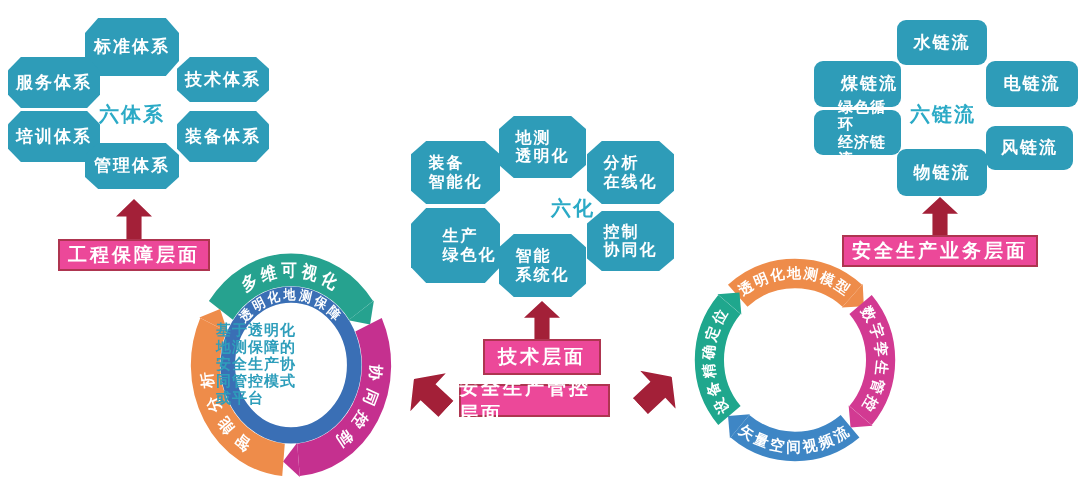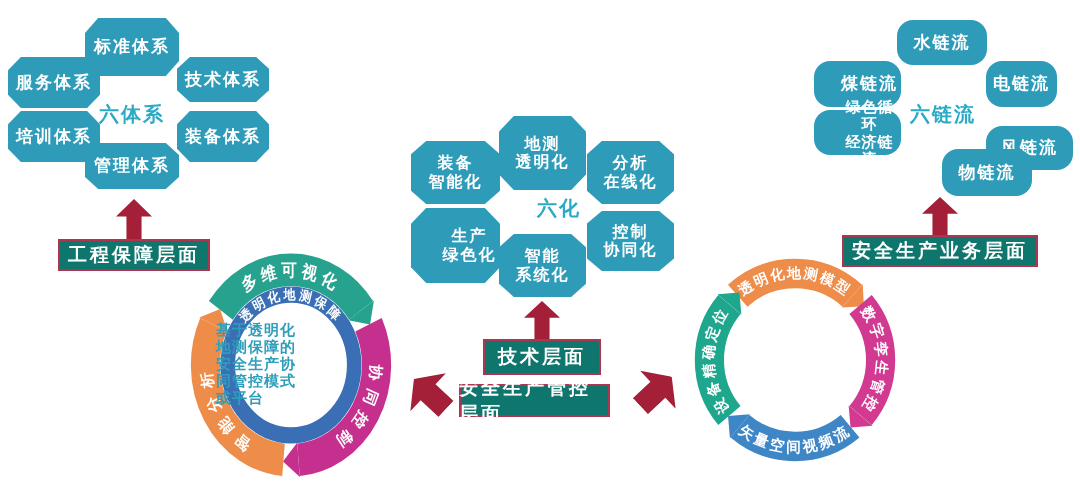--- a/index.html
+++ b/index.html
@@ -2,29 +2,29 @@
 <html><head>
 <meta charset="utf-8">
 <style>
   html,body{margin:0;padding:0;background:#ffffff;}
   *{box-sizing:border-box;}
   body{font-family:"Liberation Sans","DejaVu Sans",sans-serif;}
   #canvas{position:relative;width:1080px;height:493px;background:#ffffff;overflow:hidden;}
 
   
   .node{position:absolute;background:#2E9CB8;color:#fff;display:flex;align-items:center;justify-content:center;
-        text-align:center;font-weight:bold;font-size:17px;letter-spacing:2px;line-height:1.15;white-space:pre-line;}
+        font-weight:bold;font-size:17px;letter-spacing:2px;line-height:1.15;white-space:pre-line;}
   .oct{clip-path:polygon(14% 0,86% 0,100% 26%,100% 74%,86% 100%,14% 100%,0 74%,0 26%);}
   .oct-tall{clip-path:polygon(17% 0,83% 0,100% 21%,100% 79%,83% 100%,17% 100%,0 79%,0 21%);font-size:16px;}
-  .rrect{border-radius:16px;}
+  .rrect{border-radius:9px;}
   .cluster-center{position:absolute;display:flex;align-items:center;justify-content:center;
         color:#2BAAC6;font-weight:bold;font-size:20px;letter-spacing:2px;text-align:center;}
 
   
-  .layer-box{position:absolute;background:#0f766e;color:#fff;display:flex;align-items:center;justify-content:center;
+  .layer-box{position:absolute;background:#ec4899;color:#fff;display:flex;align-items:center;justify-content:center;
         font-weight:bold;font-size:19px;letter-spacing:3px;box-shadow:inset 0 0 0 2px #AE3550;}
   .arrow-up{position:absolute;background:#A32038;
         clip-path:polygon(50% 0,100% 44%,71% 44%,71% 100%,29% 100%,29% 44%,0 44%);}
 
   
   .ring-wrap{position:absolute;}
   .ring-center-text{position:absolute;left:50%;top:50%;transform:translate(-50%,-51%);
         text-align:left;font-weight:bold;white-space:pre-line;}
   .ring-center-text.left-ring{width:150px;color:#2E9EBB;font-size:15px;line-height:1.14;letter-spacing:1px;}
   .ring-center-text.right-ring{width:160px;color:#57A3DA;font-size:15.5px;line-height:1.14;letter-spacing:1px;}
@@ -41,48 +41,48 @@
     <div class="node oct" style="left:177px;top:57px;width:92px;height:45px;"><span>技术体系</span></div>
     <div class="node oct" style="left:8px;top:111px;width:92px;height:51px;"><span>培训体系</span></div>
     <div class="node oct" style="left:177px;top:111px;width:92px;height:51px;"><span>装备体系</span></div>
     <div class="node oct" style="left:85px;top:143px;width:94px;height:46px;"><span>管理体系</span></div>
     <div class="cluster-center" style="left:95px;top:100px;width:74px;height:28px;">六体系</div>
     <div class="arrow-up" style="left:116px;top:199px;width:36px;height:40px;"></div>
     <div class="layer-box" style="left:58px;top:239px;width:152px;height:32px;">工程保障层面</div>
   </div>
 
   <div>
-    <div class="node oct-tall" style="left:499px;top:116px;width:87px;height:74px;"><span>地测
+    <div class="node oct-tall" style="left:499px;top:116px;width:87px;height:62px;"><span>地测
 透明化</span></div>
     <div class="node oct-tall" style="left:411px;top:141px;width:89px;height:63px;"><span>装备
 智能化</span></div>
     <div class="node oct-tall" style="left:587px;top:141px;width:87px;height:63px;"><span>分析
 在线化</span></div>
     <div class="node oct-tall" style="left:411px;top:208px;width:89px;height:75px;padding-left:28px;"><span>生产
 绿色化</span></div>
     <div class="node oct-tall" style="left:587px;top:211px;width:87px;height:60px;"><span>控制
 协同化</span></div>
     <div class="node oct-tall" style="left:499px;top:234px;width:87px;height:63px;"><span>智能
 系统化</span></div>
-    <div class="cluster-center" style="left:528px;top:196px;width:62px;height:24px;">六化</div>
+    <div class="cluster-center" style="left:542px;top:196px;width:62px;height:24px;">六化</div>
     <div class="arrow-up" style="left:524px;top:301px;width:36px;height:38px;"></div>
     <div class="layer-box" style="left:483px;top:339px;width:118px;height:36px;">技术层面</div>
     <div class="layer-box" style="left:459px;top:384px;width:151px;height:33px;">安全生产管控层面</div>
     <div class="arrow-up" style="left:404px;top:372px;width:52px;height:44px;transform:rotate(-47deg);"></div>
     <div class="arrow-up" style="left:630px;top:370px;width:52px;height:43px;transform:rotate(47deg);"></div>
   </div>
 
   <div>
     <div class="node rrect" style="left:897px;top:20px;width:90px;height:45px;"><span>水链流</span></div>
     <div class="node rrect" style="left:814px;top:61px;width:87px;height:46px;padding-left:24px;"><span>煤链流</span></div>
-    <div class="node rrect" style="left:986px;top:61px;width:71px;height:46px;"><span>电链流</span></div>
+    <div class="node rrect" style="left:986px;top:61px;width:92px;height:46px;"><span>电链流</span></div>
     <div class="node rrect" style="left:814px;top:110px;width:87px;height:45px;font-size:15px;letter-spacing:1px;padding-left:24px;"><span>绿色循环
 经济链流</span></div>
     <div class="node rrect" style="left:986px;top:110px;width:87px;height:44px;margin-top:16px;"><span>风链流</span></div>
-    <div class="node rrect" style="left:897px;top:149px;width:90px;height:47px;margin-left:45px;"><span>物链流</span></div>
+    <div class="node rrect" style="left:897px;top:149px;width:90px;height:47px;"><span>物链流</span></div>
     <div class="cluster-center" style="left:906px;top:101px;width:74px;height:26px;">六链流</div>
     <div class="arrow-up" style="left:922px;top:197px;width:36px;height:38px;"></div>
     <div class="layer-box" style="left:842px;top:235px;width:196px;height:32px;">安全生产业务层面</div>
   </div>
 
   <div class="ring-wrap" style="left:184px;top:246px;width:214px;height:238px;">
     <svg width="214" height="238" viewBox="0 0 220 220" preserveAspectRatio="none">
       <defs>
         <path id="tp-l-top" d="M 47.2 57.3 A 82 82 0 0 1 172.8 57.3"></path>
         <path id="tp-l-right" d="M 187.1 82.0 A 82 82 0 0 1 124.3 190.8"></path>

